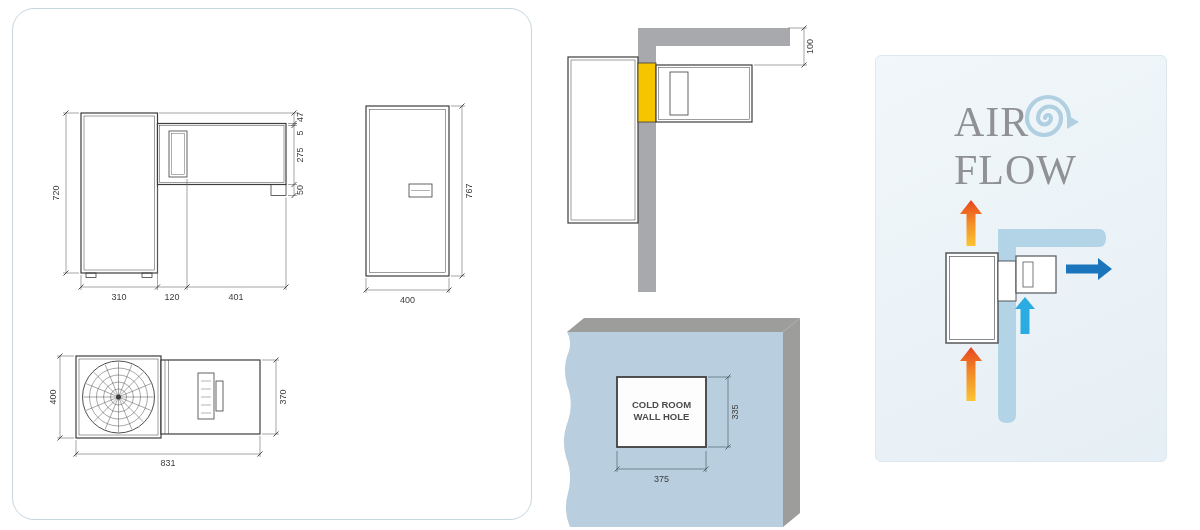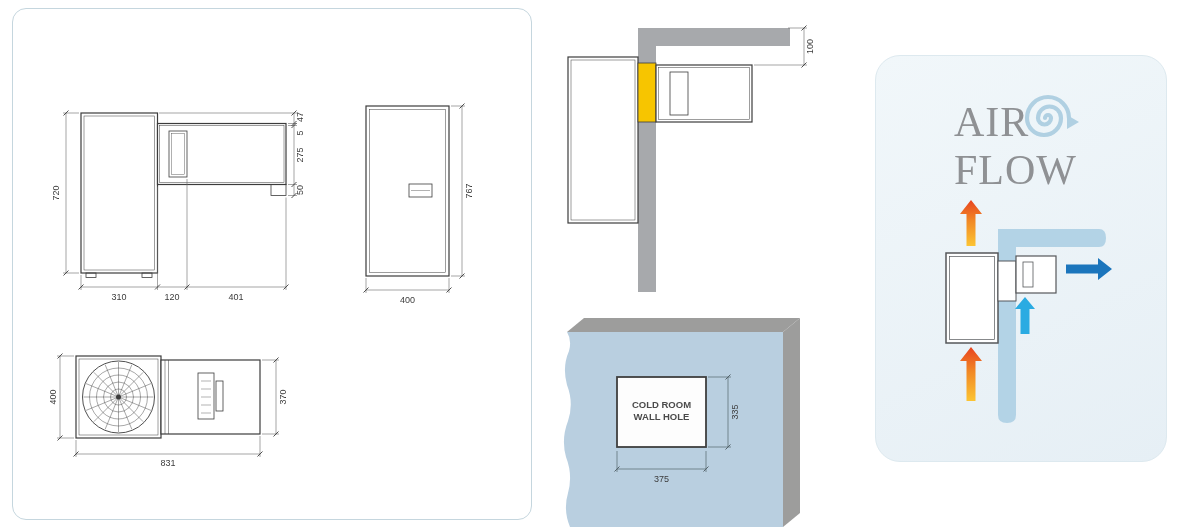--- a/index.html
+++ b/index.html
@@ -1,21 +1,21 @@
 <!DOCTYPE html>
 <html><head>
 <meta charset="utf-8">
 <style>
   html,body{margin:0;padding:0;background:#ffffff;}
   .canvas{position:relative;width:1200px;height:530px;background:#fff;overflow:hidden;
           font-family:"Liberation Sans",sans-serif;}
   .abs{position:absolute;}
   #dimension-panel{left:12px;top:8px;width:518px;height:510px;border:1.5px solid #c5d6de;
-                   border-radius:14px;background:#fff;}
-  #airflow-panel{left:875px;top:55px;width:290px;height:405px;border-radius:25px;
+                   border-radius:22px;background:#fff;}
+  #airflow-panel{left:875px;top:55px;width:290px;height:405px;border-radius:6px;
                  background:linear-gradient(155deg,#f1f7fa 0%,#e6eff5 100%);
                  border:1px solid #dde9ef;}
   svg{display:block;}
   text{font-family:"Liberation Sans",sans-serif;}
   .dimtxt{font-size:9px;fill:#3c3c3c;}
   .airword{font-family:"Liberation Serif",serif;font-size:42px;fill:#8f9194;letter-spacing:1px;}
 </style>
 </head>
 <body>
 

